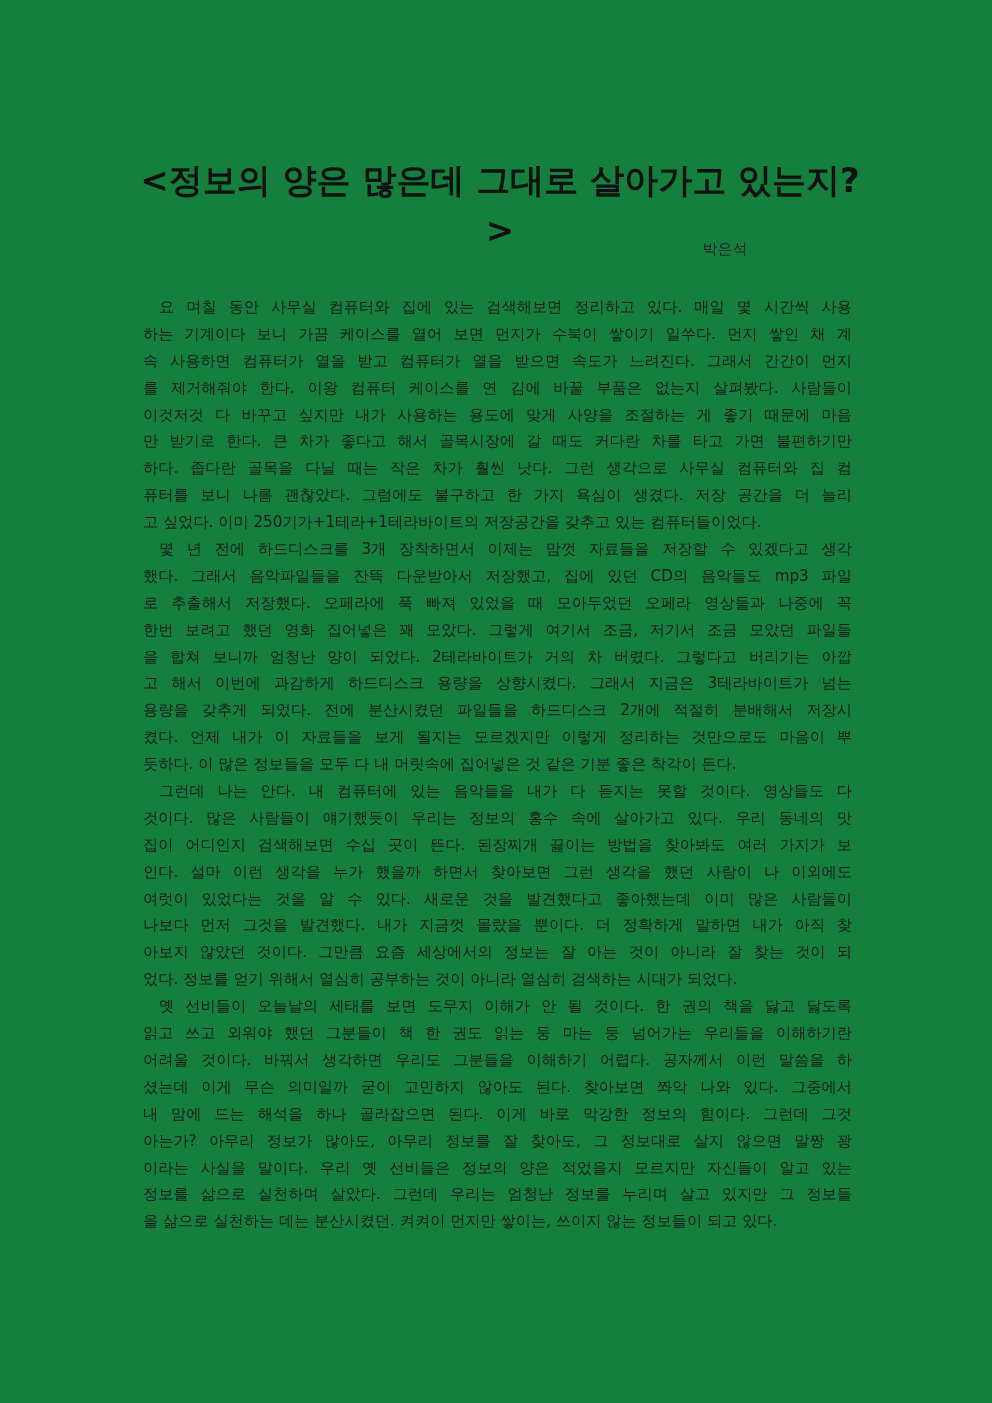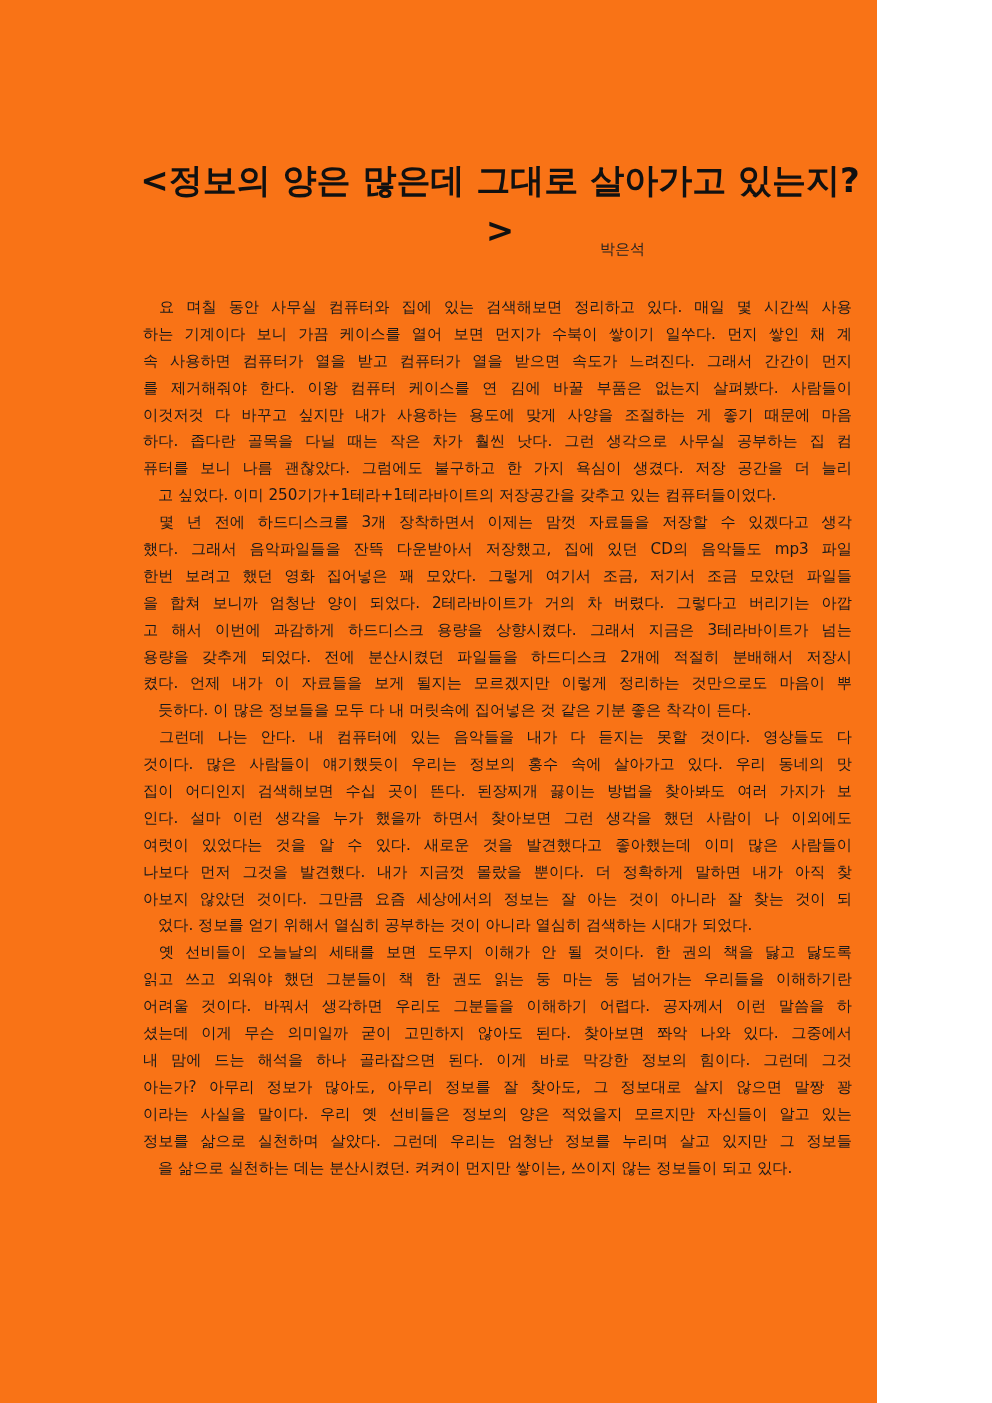--- a/index.html
+++ b/index.html
@@ -1,67 +1,69 @@
 <!DOCTYPE html>
 <html><head>
 <meta charset="utf-8">
 <style>
   html, body { margin: 0; padding: 0; background: #ffffff; }
   body { width: 992px; height: 1403px; position: relative; overflow: hidden; }
   .page {
-    position: absolute; left: 0; top: 0; width: 877px; height: 1403px; background: #f97316;
+    position: absolute; left: 0; top: 0; width: 992px; height: 1403px; background: #15803d;
   }
   .title {
     position: absolute; left: 140px; top: 155px; width: 720px;
     text-align: center;
     font-family: "DejaVu Sans", sans-serif;
     font-weight: bold; font-size: 34px; letter-spacing: 0px;
     color: #111; line-height: 50px;
   }
   .author {
     position: absolute; left: 600px; top: 240px; width: 250px;
-    text-align: left;
+    text-align: center;
     font-family: "DejaVu Sans", sans-serif;
     font-size: 15px; color: #222;
   }
   .body {
     position: absolute; left: 143px; top: 294px; width: 709px;
     font-family: "DejaVu Sans", sans-serif;
     font-size: 15.2px; color: #1a1a1a;
   }
   .line {
     height: 26.9px; line-height: 26.9px;
     white-space: nowrap;
     text-align: justify;
     text-align-last: justify;
     overflow: hidden;
   }
-  .line.last { text-align-last: left; margin-left: 15px; }
+  .line.last { text-align-last: left; }
   .line.indent { padding-left: 16px; }
 </style>
 </head>
 <body>
 
 <div class="page">
   <div class="title">&lt;정보의 양은 많은데 그대로 살아가고 있는지?&gt;</div>
   <div class="author">박은석</div>
   <div class="body" id="body">
       <div>
         <div class="line indent">요 며칠 동안 사무실 컴퓨터와 집에 있는 검색해보면 정리하고 있다. 매일 몇 시간씩 사용</div>
         <div class="line">하는 기계이다 보니 가끔 케이스를 열어 보면 먼지가 수북이 쌓이기 일쑤다. 먼지 쌓인 채 계</div>
         <div class="line">속 사용하면 컴퓨터가 열을 받고 컴퓨터가 열을 받으면 속도가 느려진다. 그래서 간간이 먼지</div>
         <div class="line">를 제거해줘야 한다. 이왕 컴퓨터 케이스를 연 김에 바꿀 부품은 없는지 살펴봤다. 사람들이</div>
         <div class="line">이것저것 다 바꾸고 싶지만 내가 사용하는 용도에 맞게 사양을 조절하는 게 좋기 때문에 마음</div>
-        <div class="line">하다. 좁다란 골목을 다닐 때는 작은 차가 훨씬 낫다. 그런 생각으로 사무실 공부하는 집 컴</div>
+        <div class="line">만 받기로 한다. 큰 차가 좋다고 해서 골목시장에 갈 때도 커다란 차를 타고 가면 불편하기만</div>
+        <div class="line">하다. 좁다란 골목을 다닐 때는 작은 차가 훨씬 낫다. 그런 생각으로 사무실 컴퓨터와 집 컴</div>
         <div class="line">퓨터를 보니 나름 괜찮았다. 그럼에도 불구하고 한 가지 욕심이 생겼다. 저장 공간을 더 늘리</div>
         <div class="line last">고 싶었다. 이미 250기가+1테라+1테라바이트의 저장공간을 갖추고 있는 컴퓨터들이었다.</div>
       </div>
       <div>
         <div class="line indent">몇 년 전에 하드디스크를 3개 장착하면서 이제는 맘껏 자료들을 저장할 수 있겠다고 생각</div>
         <div class="line">했다. 그래서 음악파일들을 잔뜩 다운받아서 저장했고, 집에 있던 CD의 음악들도 mp3 파일</div>
+        <div class="line">로 추출해서 저장했다. 오페라에 푹 빠져 있었을 때 모아두었던 오페라 영상들과 나중에 꼭</div>
         <div class="line">한번 보려고 했던 영화 집어넣은 꽤 모았다. 그렇게 여기서 조금, 저기서 조금 모았던 파일들</div>
         <div class="line">을 합쳐 보니까 엄청난 양이 되었다. 2테라바이트가 거의 차 버렸다. 그렇다고 버리기는 아깝</div>
         <div class="line">고 해서 이번에 과감하게 하드디스크 용량을 상향시켰다. 그래서 지금은 3테라바이트가 넘는</div>
         <div class="line">용량을 갖추게 되었다. 전에 분산시켰던 파일들을 하드디스크 2개에 적절히 분배해서 저장시</div>
         <div class="line">켰다. 언제 내가 이 자료들을 보게 될지는 모르겠지만 이렇게 정리하는 것만으로도 마음이 뿌</div>
         <div class="line last">듯하다. 이 많은 정보들을 모두 다 내 머릿속에 집어넣은 것 같은 기분 좋은 착각이 든다.</div>
       </div>
       <div>
         <div class="line indent">그런데 나는 안다. 내 컴퓨터에 있는 음악들을 내가 다 듣지는 못할 것이다. 영상들도 다</div>
         <div class="line">것이다. 많은 사람들이 얘기했듯이 우리는 정보의 홍수 속에 살아가고 있다. 우리 동네의 맛</div>

